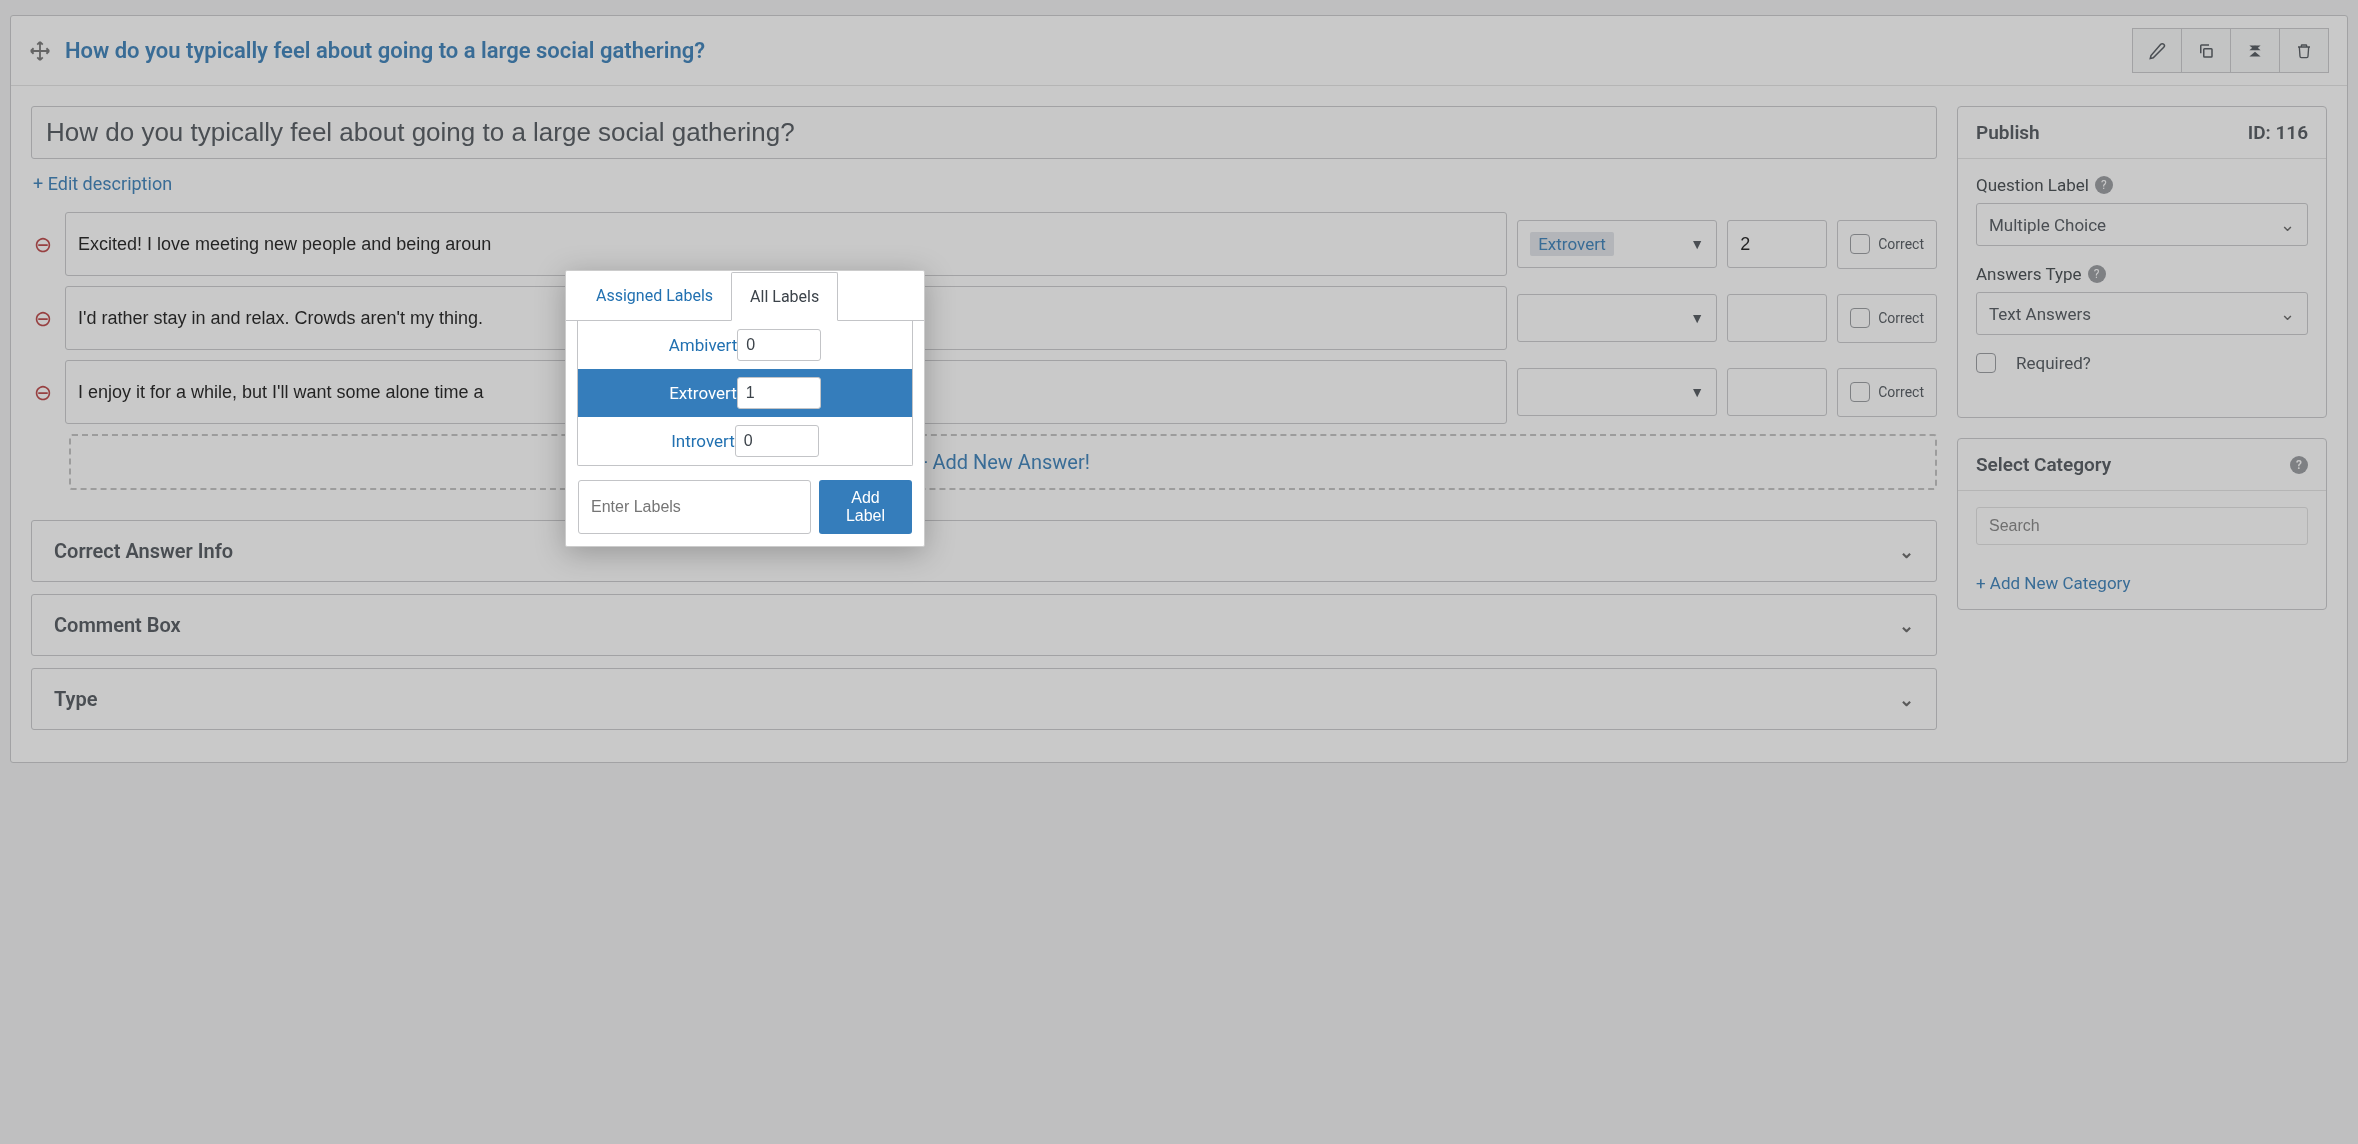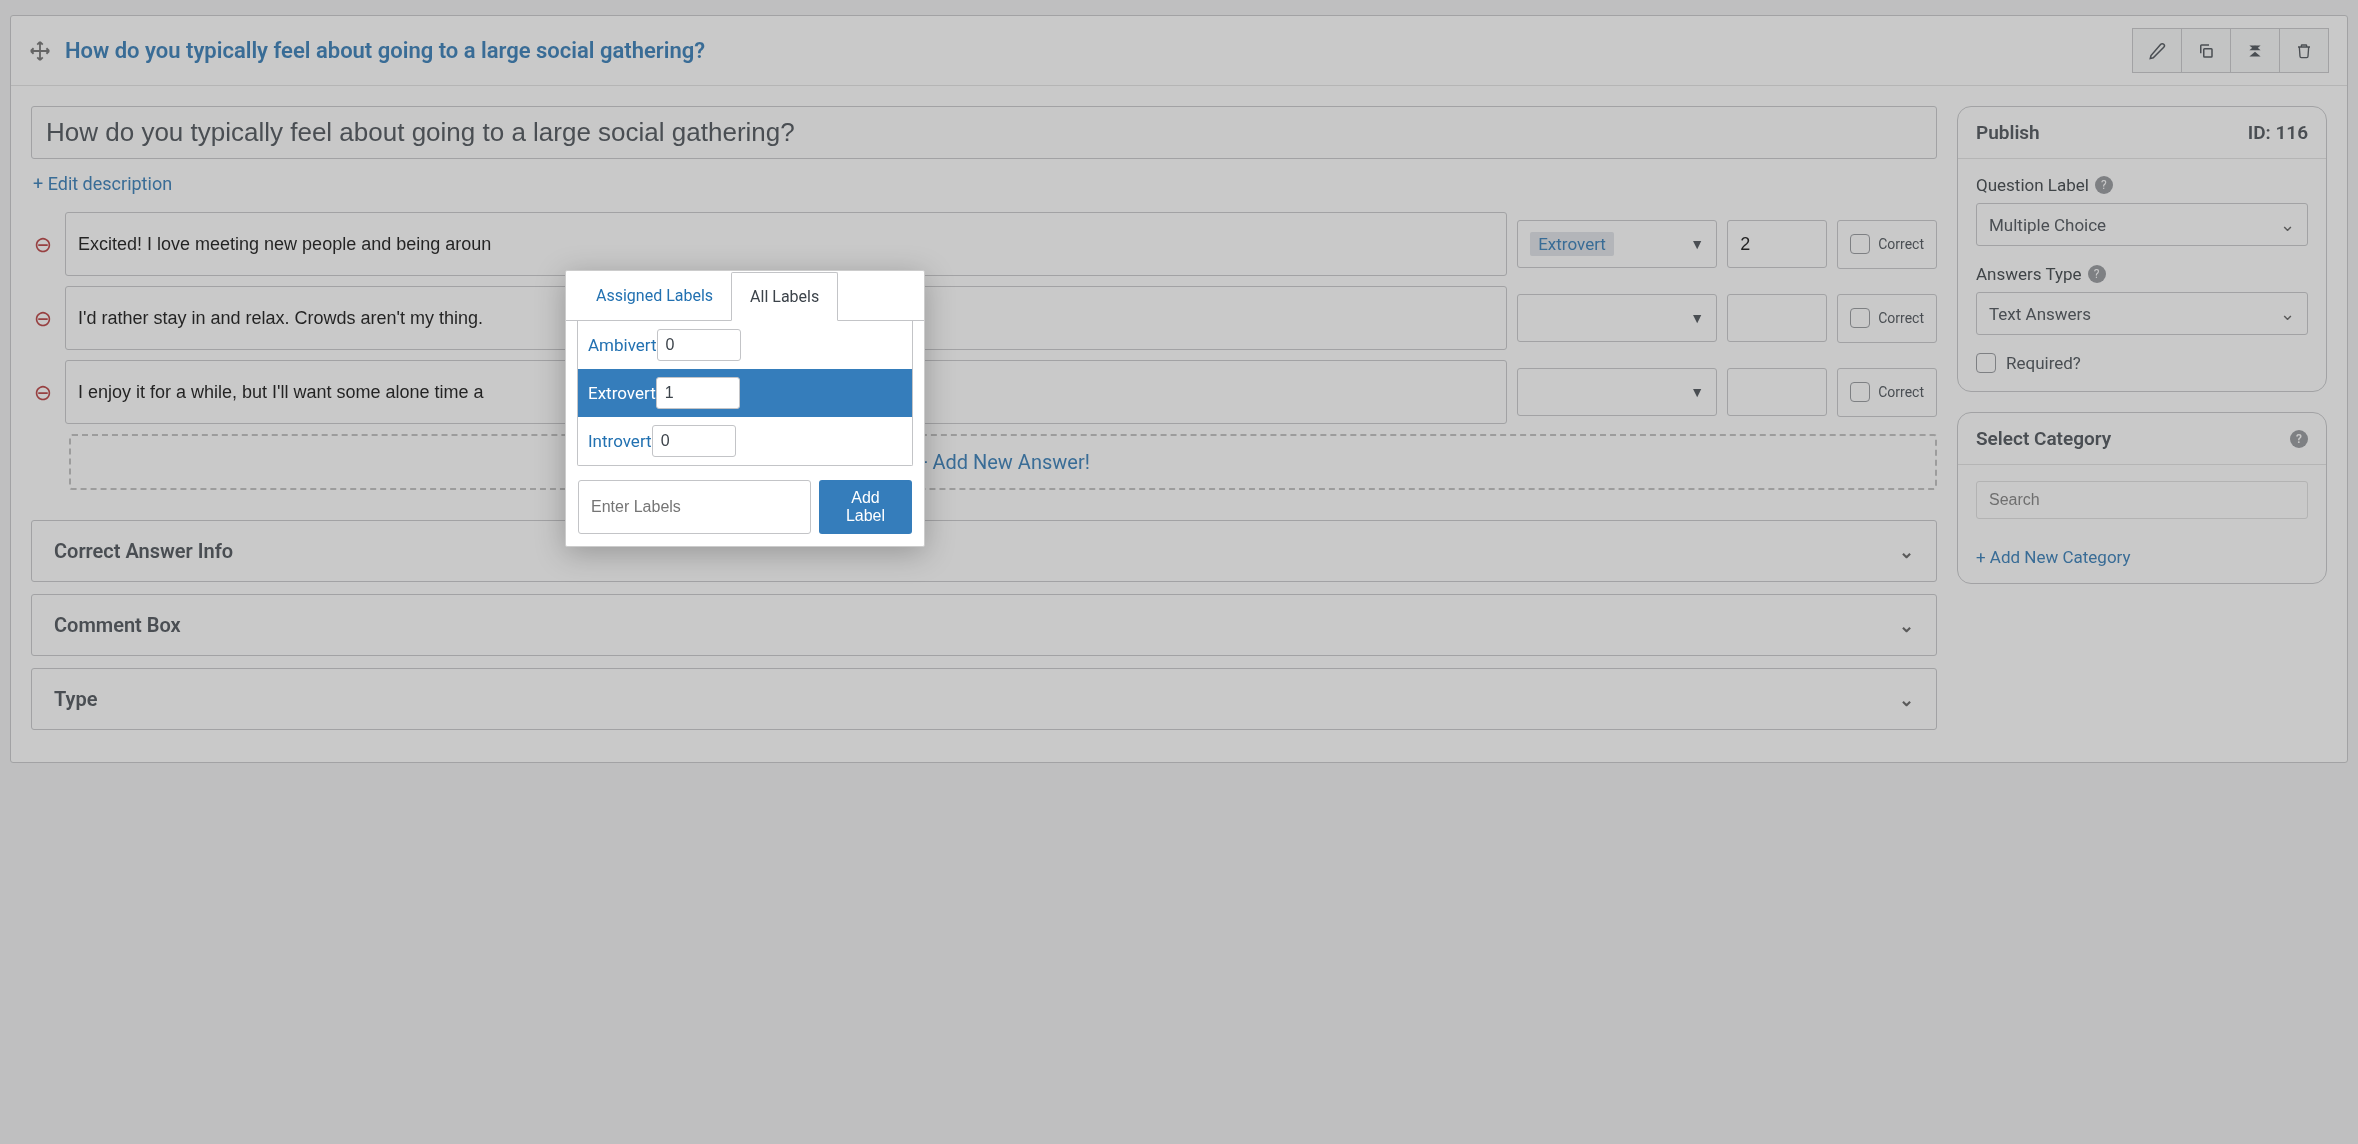--- a/index.html
+++ b/index.html
@@ -181,21 +181,21 @@
     padding: 18px 22px;
     font-size: 20px;
     font-weight: 600;
     cursor: pointer;
     color: #3c434a;
   }
   .chev { color: #555; font-size: 18px; }
 
   .side-panel {
     border: 1px solid #c3c4c7;
-    border-radius: 14px;
+    border-radius: 4px;
     background: #fff;
     margin-bottom: 20px;
   }
   .side-head {
     display: flex;
     justify-content: space-between;
     align-items: center;
     padding: 14px 18px;
     border-bottom: 1px solid #e0e0e0;
     font-size: 19px;
@@ -232,23 +232,23 @@
     background: #fff;
     display: flex;
     justify-content: space-between;
     align-items: center;
     cursor: pointer;
     margin-bottom: 18px;
   }
   .required-row {
     display: flex;
     align-items: center;
-    gap: 10px;
-    font-size: 17px;
-    margin-bottom: 2px;
+    gap: 20px;
+    font-size: 17px;
+    margin-bottom: 28px;
   }
   .actions-row {
     display: flex;
     justify-content: space-between;
     align-items: center;
   }
   .cancel-link {
     color: #b32d2e;
     text-decoration: underline;
     cursor: pointer;
@@ -320,21 +320,21 @@
     border-radius: 2px 2px 0 0;
   }
   .label-list {
     border: 1px solid #c3c4c7;
     border-top: none;
     margin: 0 -1px;
     border-radius: 0 0 2px 2px;
   }
   .label-item {
     display: flex;
-    justify-content: flex-start;
+    justify-content: center;
     align-items: center;
     padding: 8px 10px;
     font-size: 17px;
   }
   .label-item.nonsel .ln { color: #2271b1; }
   .label-item.sel {
     background: #357dbb;
     color: #fff;
   }
   .label-item .spn {

